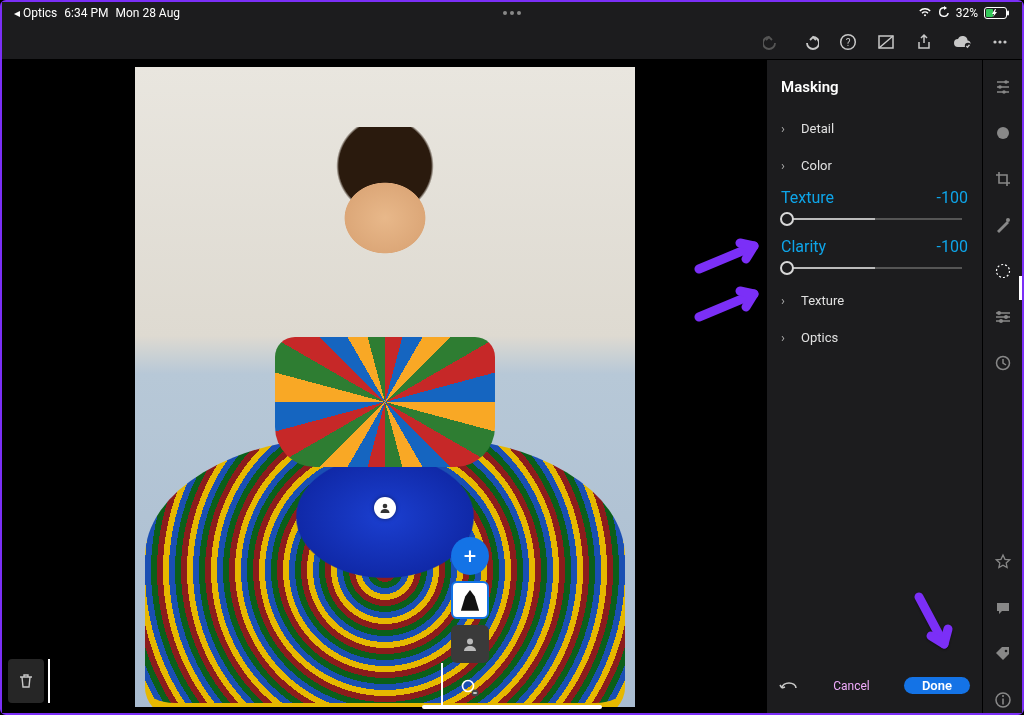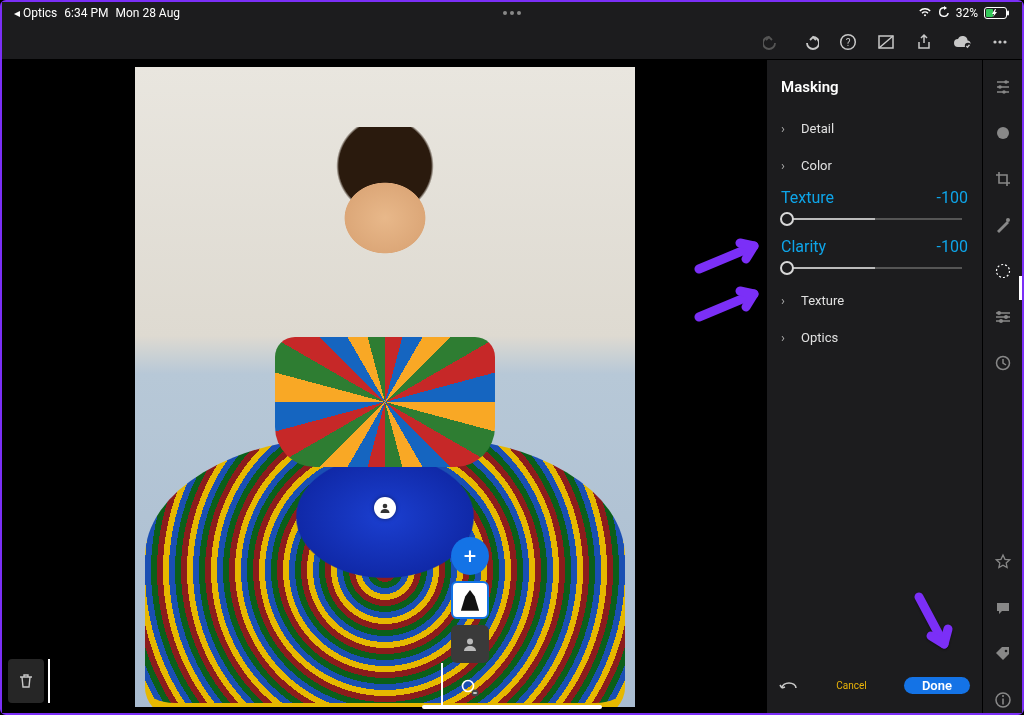--- a/index.html
+++ b/index.html
@@ -81,21 +81,21 @@
 .rightpanel .row { display:flex; align-items:center; padding:11px 14px; font-size:13px; color:#e0e0e0; gap:10px; }
 .rightpanel .row .chev { width:10px; color:#aaa; }
 .rightpanel .sl { padding:4px 14px 8px; }
 .rightpanel .sl-label { display:flex; justify-content:space-between; font-size:16px; color:#0ea5e9; margin-bottom:6px; }
 .rightpanel .track { position:relative; height:12px; }
 .rightpanel .track .rail { position:absolute; left:6px; right:6px; top:50%; height:2px; background:#555; transform:translateY(-50%); }
 .rightpanel .track .fill { position:absolute; top:50%; height:2px; background:#bbb; transform:translateY(-50%); }
 .rightpanel .track .knob { position:absolute; top:50%; width:14px; height:14px; border-radius:50%; background:#1c1c1e; border:2px solid #d8d8d8; transform:translate(-50%,-50%); }
 
 .rightpanel .footer { margin-top:auto; display:flex; align-items:center; justify-content:space-between; padding:14px 12px 18px; }
-.rightpanel .footer .cancel { color:#eab308; font-size:10px; }
+.rightpanel .footer .cancel { color:#f0abfc; font-size:12px; }
 .rightpanel .footer .done { background:#1473e6; color:#fff; font-size:13px; font-weight:600; padding:1px 18px; border-radius:18px; }
 .rightpanel .footer .reset { color:#c8c8c8; }
 
 
 .iconstrip { width:40px; background:#1c1c1e; display:flex; flex-direction:column; align-items:center; padding-top:18px; gap:24px; border-left:1px solid #000; }
 .iconstrip .i { color:#888; }
 .iconstrip .i.active { color:#fff; }
 .iconstrip .spacer { flex:1; }
 .iconstrip .active-mark{ position:absolute; right:0; top:216px; width:3px; height:24px; background:#fff; }
 

